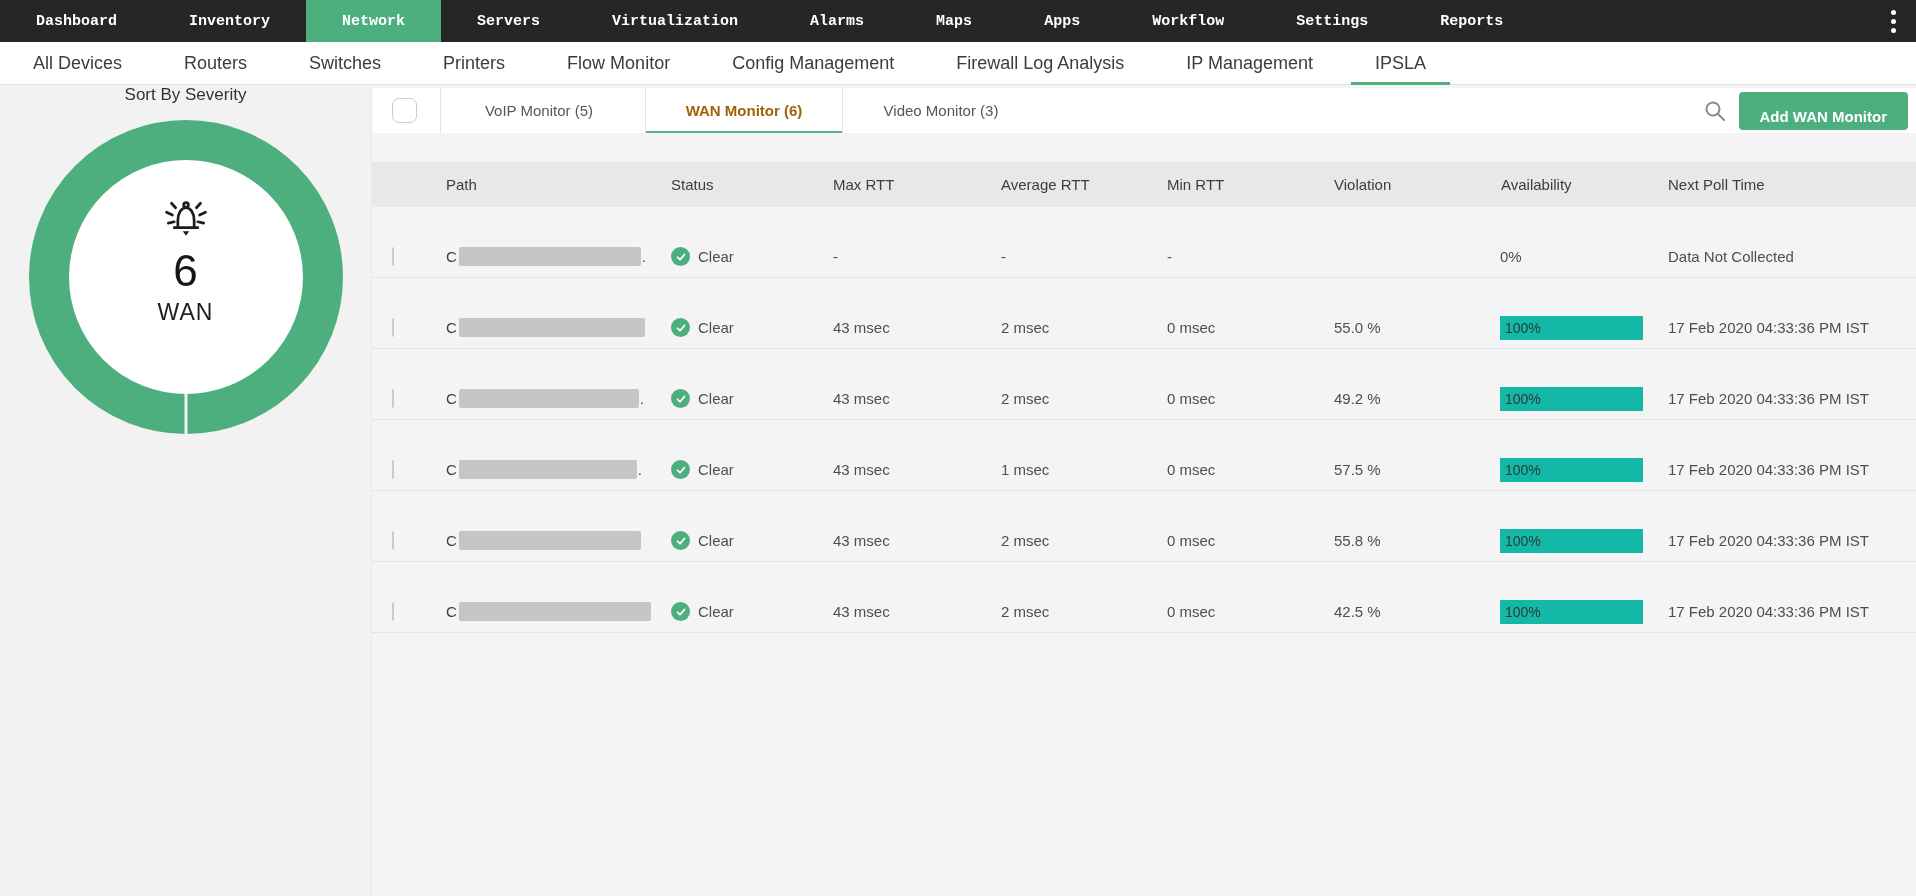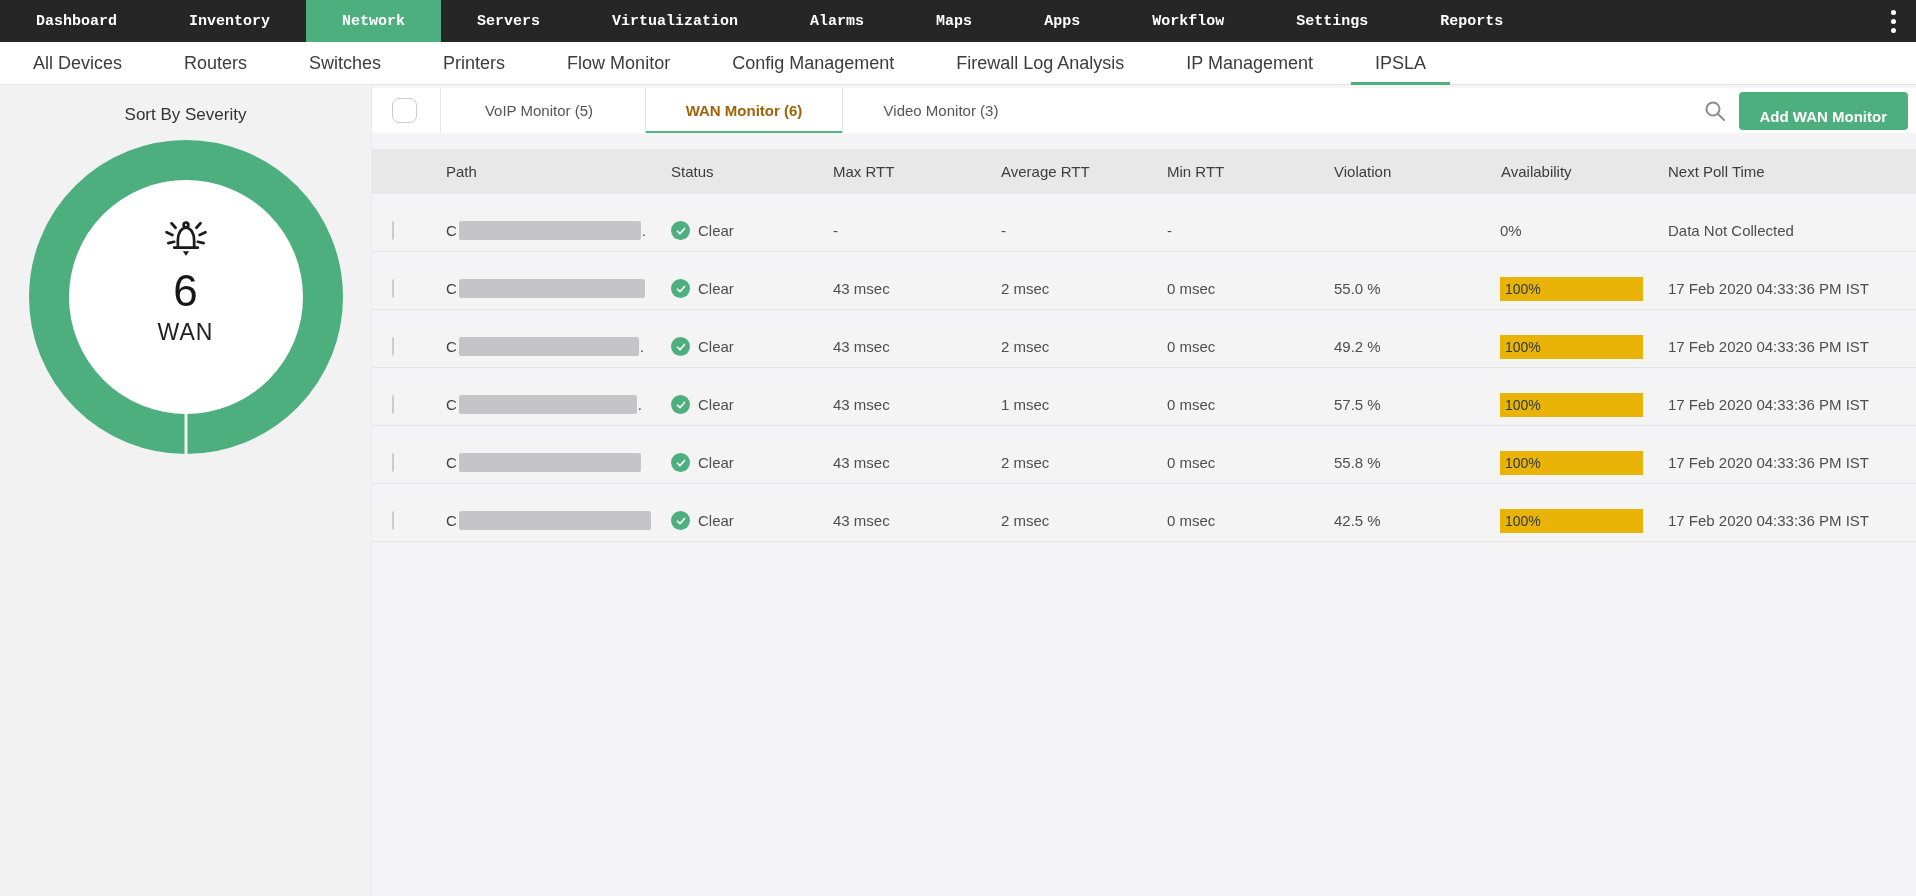--- a/index.html
+++ b/index.html
@@ -19,27 +19,27 @@
   .subnav { height:43px; background:#fff; border-bottom:1px solid #e2e2e2;
             display:flex; align-items:stretch; padding-left:2px; }
   .subnav-item { display:flex; align-items:center; padding:7px 31px; font-size:18px;
                  color:#3c3c3c; position:relative; cursor:pointer; white-space:nowrap; }
   .subnav-item.active::after { content:""; position:absolute; left:7px; right:7px;
                  bottom:-1px; height:3px; background:#4daf7e; }
 
   
   .content { display:flex; height:811px; }
   .sidebar { width:372px; background:#f2f2f3; border-right:1px solid #e9e9ea; }
-  .sidebar-title { margin-top:20px; text-align:center; font-size:17px; color:#333; }
+  .sidebar-title { text-align:center; font-size:17px; color:#333; }
   .donut-wrap { position:relative; width:320px; height:320px; margin:12px auto 0; cursor:pointer; }
   .donut-center { position:absolute; left:0; right:0; top:72px; text-align:center; }
   .donut-count { font-size:44px; color:#161616; line-height:1.1; margin-top:2px; }
   .donut-label { font-size:23px; color:#1e1e1e; letter-spacing:1px; margin-top:4px; }
 
-  .main { flex:1; display:flex; flex-direction:column; min-width:0;gap:16px; }
+  .main { flex:1; display:flex; flex-direction:column; min-width:0; }
 
   
   .toolbar { height:45px; background:#fff; margin-top:3px; display:flex; align-items:stretch; }
   .toolbar-cb { width:68px; display:flex; align-items:center; padding-left:20px; }
   .cb { width:25px; height:25px; background:#fff; border:1px solid #cbcbcb;
         border-radius:7px; cursor:pointer; flex:0 0 auto; }
   .tab { width:197px; display:flex; align-items:center; justify-content:center;
          font-size:15px; color:#555; border-left:1px solid #e4e4e4; position:relative;
          cursor:pointer; white-space:nowrap; }
   .tab:last-of-type { border-right:1px solid #e4e4e4; }
@@ -48,35 +48,35 @@
          height:2px; background:#55b585; }
   .toolbar-spacer { flex:1; }
   .search-btn { width:48px; display:flex; align-items:center; justify-content:center; cursor:pointer; }
   .add-btn { align-self:center; margin-right:8px; height:38px; padding:16px 21px;
              background:#4daf7e; border:none; border-radius:4px; color:#fff;
              font-size:15px; font-weight:700; font-family:inherit; cursor:pointer; white-space:nowrap; }
 
   
   .grid-cols { display:grid;
     grid-template-columns:68px 225px 162px 168px 166px 167px 167px 167px minmax(0,1fr);
-    align-items:center; }
+    align-items:center;margin-top:29px; }
   .thead { height:45px; background:#e8e8e9; font-size:15px; color:#3d3d3d; }
   .thead > div { padding-left:6px; }
   .trow { height:42px; background:#f4f4f5; border-bottom:1px solid #e4e4e5;
           font-size:15px; color:#4e4e4e; }
   .cell-cb { padding-left:20px; }
   .path-cell { display:flex; align-items:center; padding-left:6px; color:#3f3f3f; }
   .redact { height:19px; background:#c5c5c7; border-radius:2px; margin-left:2px; }
   .path-suffix { margin-left:1px; }
   .status-cell { display:flex; align-items:center; gap:8px; padding-left:6px; }
   .status-dot { width:19px; height:19px; border-radius:50%; background:#4daf7e;
                 display:flex; align-items:center; justify-content:center; flex:0 0 auto; }
   .val { padding-left:6px; }
   .avail-cell { padding-left:5px; }
-  .avail-bar { width:143px; height:24px; background:#eab308; display:flex;
+  .avail-bar { width:143px; height:24px; background:#14b8a6; display:flex;
                align-items:center; padding-left:5px; font-size:14px; color:#2c3b33; }
 </style>
 </head>
 <body>
 
 <nav class="topnav">
   <div class="topnav-item">Dashboard</div>
   <div class="topnav-item">Inventory</div>
   <div class="topnav-item active">Network</div>
   <div class="topnav-item">Servers</div>

